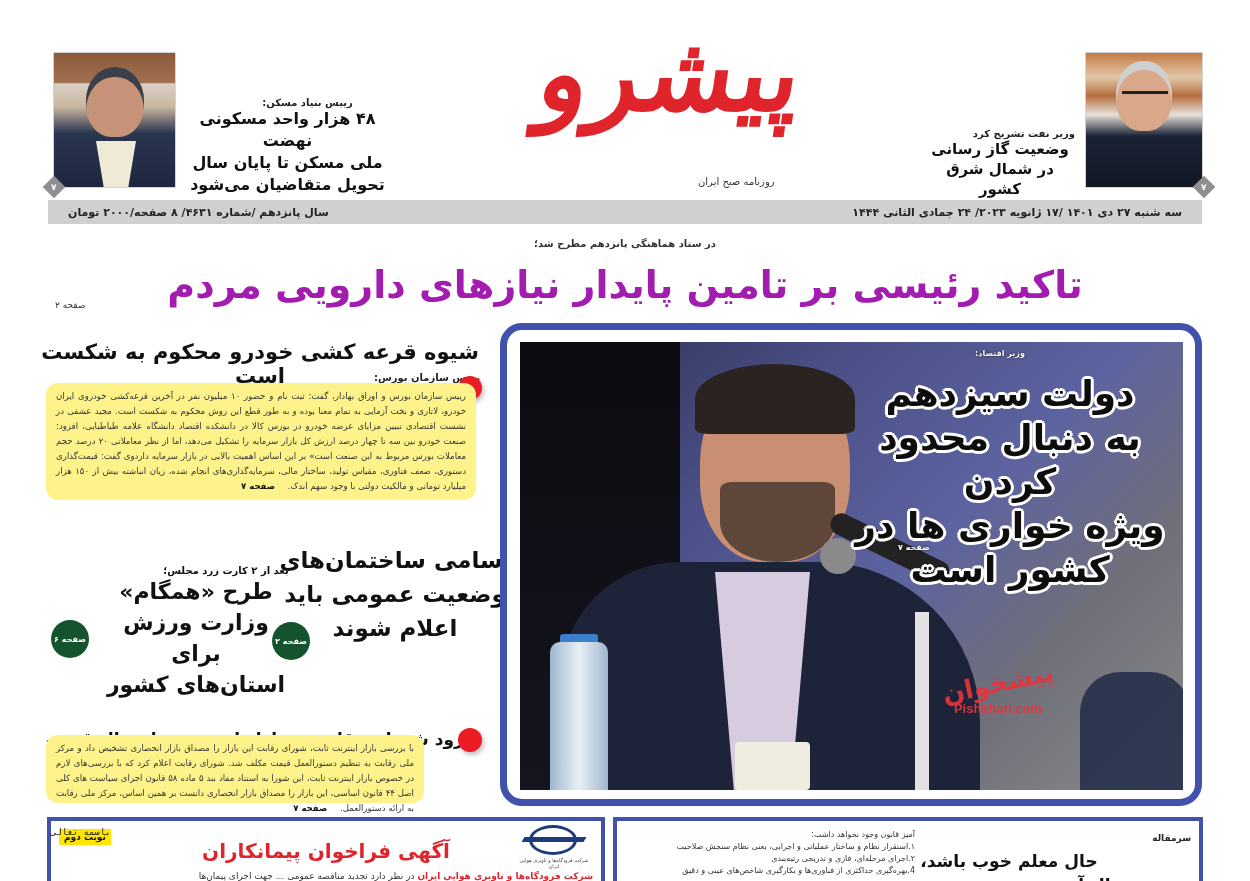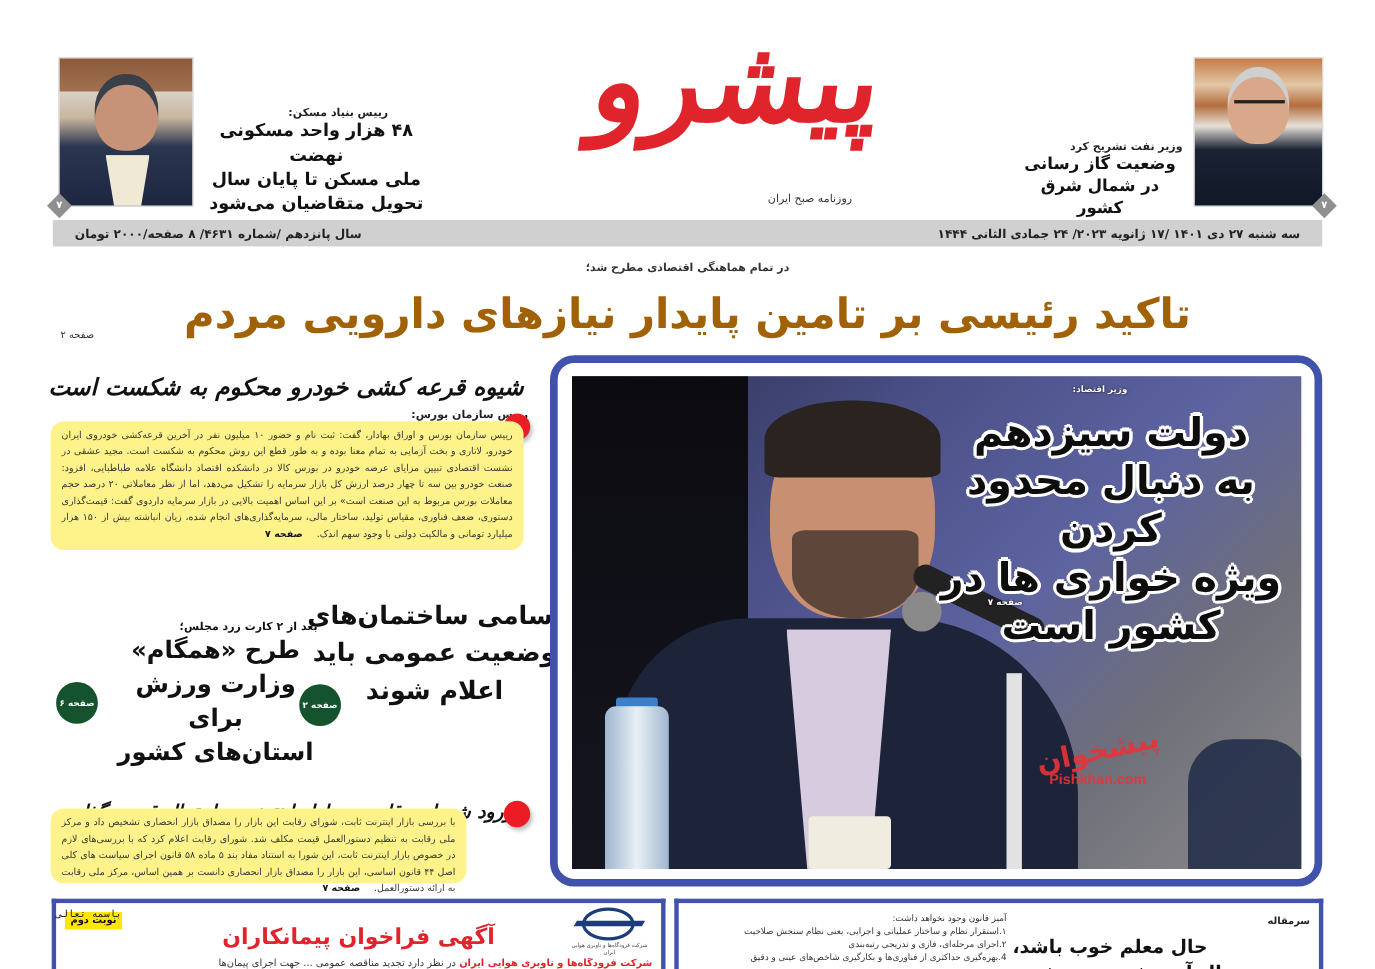--- a/index.html
+++ b/index.html
@@ -30,26 +30,26 @@
   .logo-word { position: absolute; left: 10px; top: 10px; font-family: "DejaVu Serif", serif; font-size: 104px; font-weight: bold;
     color: #e0242c; line-height: 1; transform: skewX(-8deg); }
   .logo-sub { position: absolute; left: 168px; top: 164px; font-size: 10px; color: #333; white-space: nowrap; }
 
   .date-bar { position: absolute; left: 48px; top: 200px; width: 1154px; height: 24px; background: #d0d0d0;
     display: flex; align-items: center; justify-content: space-between; padding: 0 20px; font-size: 11px; font-weight: bold; color: #222; }
 
   
   .main-kicker { position: absolute; left: 0; width: 1250px; top: 238px; text-align: center; font-size: 10px; font-weight: bold; color: #333; }
   .main-headline { position: absolute; left: 150px; width: 950px; top: 259px; text-align: center; font-size: 38px;
-    font-weight: bold; color: #a16207; line-height: 52px; letter-spacing: -0.5px; }
+    font-weight: bold; color: #a21caf; line-height: 52px; letter-spacing: -0.5px; }
   .main-page-ref { position: absolute; left: 55px; top: 300px; font-size: 9px; color: #333; direction: rtl; }
 
   
   .left-kicker { position: absolute; top: 328px; left: 40px; width: 440px; text-align: right; font-size: 10px; font-weight: bold; color: #222; margin-top: 44px; }
-  .left-headline { position: absolute; top: 340px; left: 40px; width: 440px; text-align: center; font-size: 21px; font-weight: bold; color: #111; font-style: italic; }
+  .left-headline { position: absolute; top: 340px; left: 40px; width: 440px; text-align: center; font-size: 21px; font-weight: bold; color: #111; }
 
   .yellow-box { position: absolute; background: #fdf38a; border-radius: 12px; padding: 6px 10px 5px 10px;
     font-size: 8.6px; line-height: 15px; color: #333; text-align: justify; text-align-last: right; }
   .yellow-box .ref { font-weight: bold; color: #111; margin-right: 10px; }
   .red-dot { position: absolute; width: 24px; height: 24px; background: #ec1c24; border-radius: 50%; box-shadow: 2px 3px 4px rgba(0,0,0,0.25); }
 
   .stack-headline { position: absolute; text-align: center; font-weight: bold; color: #111; }
   .page-circle { position: absolute; width: 38px; height: 38px; border-radius: 50%; background: #14532d; color: #fff;
     display: flex; align-items: center; justify-content: center; font-size: 8px; font-weight: bold; }
 
@@ -132,21 +132,21 @@
   <div class="kicker-small" style="text-align:right;">وزیر نفت تشریح کرد</div>
   <div class="corner-headline" style="font-size:15px; line-height:20px;">وضعیت گاز رسانی</div>
   <div class="corner-headline" style="font-size:15px; line-height:20px;">در شمال شرق کشور</div>
 </div>
 
 <div class="date-bar">
   <span>سه شنبه ۲۷ دی ۱۴۰۱ /۱۷ ژانویه  ۲۰۲۳/ ۲۴ جمادی الثانی ۱۴۴۴</span>
   <span>سال پانزدهم /شماره ۴۶۳۱/ ۸ صفحه/۲۰۰۰ تومان</span>
 </div>
 
-<div class="main-kicker">در تمام هماهنگی اقتصادی مطرح شد؛</div>
+<div class="main-kicker">در ستاد هماهنگی پانزدهم مطرح شد؛</div>
 <div class="main-headline">تاکید رئیسی بر تامین پایدار نیازهای دارویی مردم</div>
 <div class="main-page-ref">صفحه ۲</div>
 
 <div class="left-kicker" style="padding-left:120px;">رییس سازمان بورس:</div>
 <div class="left-headline">شیوه قرعه کشی خودرو محکوم به شکست است</div>
 <div class="red-dot" style="left:458px; top:376px;"></div>
 <div class="yellow-box" style="left:46px; top:383px; width:430px; height:117px;">
   <span>رییس سازمان بورس و اوراق بهادار، گفت: ثبت نام و حضور ۱۰ میلیون نفر در آخرین قرعه‌کشی خودروی ایران خودرو، لاتاری و بخت آزمایی به تمام معنا بوده و به طور قطع این روش محکوم به شکست است. مجید عشقی در نشست اقتصادی تبیین مزایای عرضه خودرو در بورس کالا در دانشکده اقتصاد دانشگاه علامه طباطبایی، افزود: صنعت خودرو بین سه تا چهار درصد ارزش کل بازار سرمایه را تشکیل می‌دهد، اما از نظر معاملاتی ۲۰ درصد حجم معاملات بورس مربوط به این صنعت است» بر این اساس اهمیت بالایی در بازار سرمایه دارد‌وی گفت: قیمت‌گذاری دستوری، ضعف فناوری، مقیاس تولید، ساختار مالی، سرمایه‌گذاری‌های انجام شده، زیان انباشته بیش از ۱۵۰ هزار میلیارد تومانی و مالکیت دولتی با وجود سهم اندک.</span>
   <span class="ref">صفحه ۷</span>
 </div>

